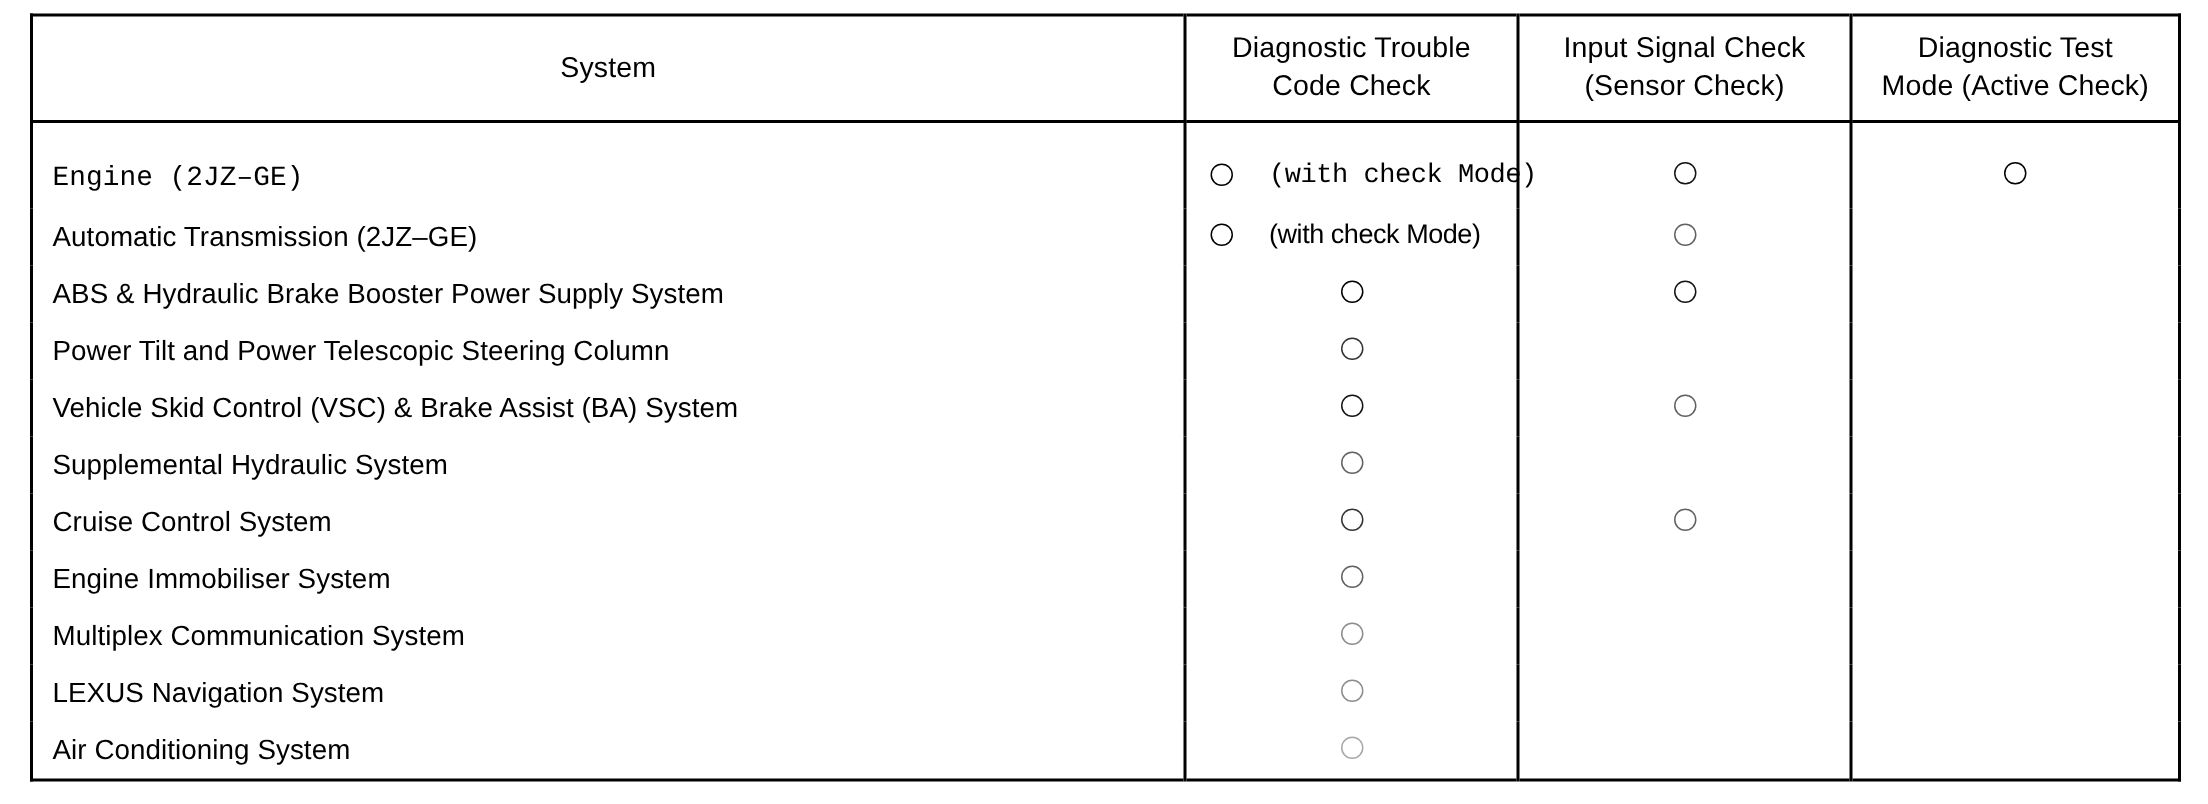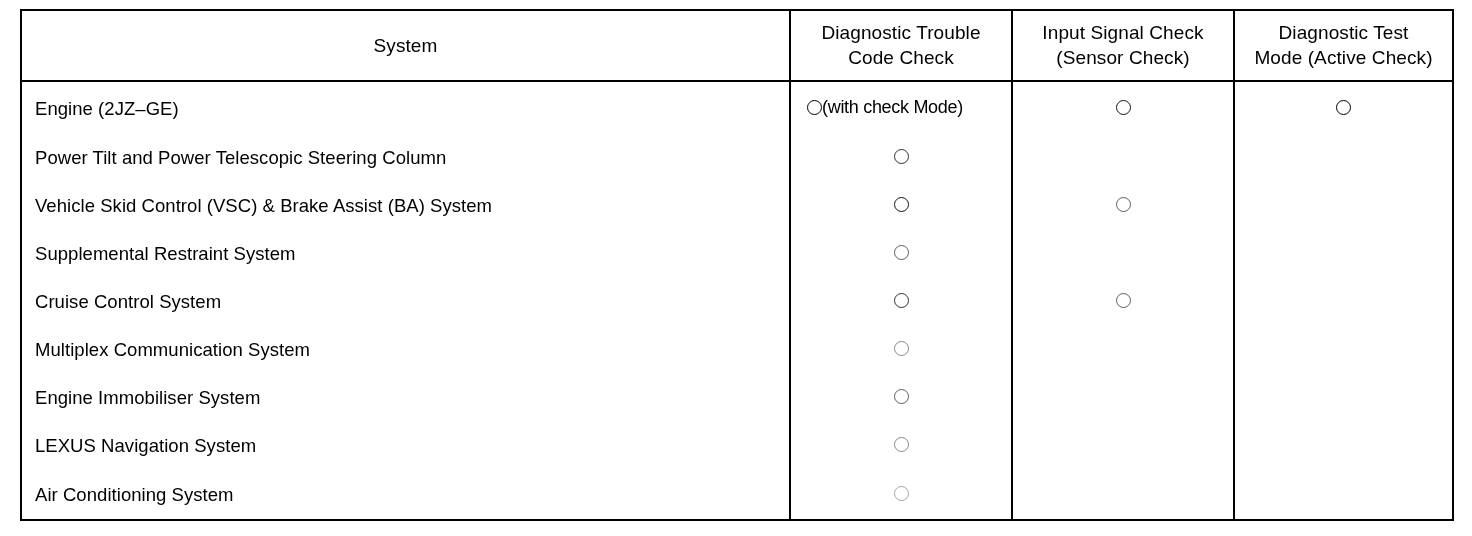--- a/index.html
+++ b/index.html
@@ -63,21 +63,21 @@
     border-right: 2.2px solid #000;
     border-bottom: none;
     padding: 0;
     height: 32.5px;
     vertical-align: middle;
     font-size: 18.5px;
     letter-spacing: 0.05px;
   }
   tbody td:last-child { border-right: none; }
 
-  tbody tr:first-child td { padding-top: 2px; }
+  tbody tr:first-child td { padding-top: 16px; font-family: Liberation Mono, monospace; }
 
   td.system-cell {
     text-align: left;
     padding-left: 13px;
     white-space: nowrap;
   }
 
   td.mark-cell {
     text-align: center;
     white-space: nowrap;
@@ -97,20 +97,21 @@
   .circ.f1 { opacity: .92; }
   .circ.f2 { opacity: .80; }
   .circ.f3 { opacity: .62; }
   .circ.f4 { opacity: .45; }
   .circ.f5 { opacity: .34; }
 
   .mark-wrap {
     display: inline-flex;
     align-items: center;
     justify-content: flex-start;
+    gap: 24px;
   }
   .mark-note {
     font-size: 18px;
     letter-spacing: -0.3px;
     margin-left: 0px;
   }
 
   
   td.mark-cell.with-note { text-align: left; padding-left: 16px; }
 </style>
@@ -155,67 +156,88 @@
               <span class="mark-note">(with check Mode)</span>
             </span></td>
           <td class="mark-cell"><span class="mark-wrap">
               <span class="circ f1"></span>
             </span></td>
           <td class="mark-cell"><span class="mark-wrap">
               <span class="circ"></span>
             </span></td>
         </tr>
         <tr>
+          <td class="system-cell"><span>Automatic Transmission (2JZ–GE)</span></td>
+          <td class="mark-cell with-note"><span class="mark-wrap">
+              <span class="circ"></span>
+              <span class="mark-note">(with check Mode)</span>
+            </span></td>
+          <td class="mark-cell"><span class="mark-wrap">
+              <span class="circ f3"></span>
+            </span></td>
+          <td class="mark-cell"></td>
+        </tr>
+        <tr>
+          <td class="system-cell"><span>ABS &amp; Hydraulic Brake Booster Power Supply System</span></td>
+          <td class="mark-cell"><span class="mark-wrap">
+              <span class="circ"></span>
+            </span></td>
+          <td class="mark-cell"><span class="mark-wrap">
+              <span class="circ f1"></span>
+            </span></td>
+          <td class="mark-cell"></td>
+        </tr>
+        <tr>
           <td class="system-cell"><span>Power Tilt and Power Telescopic Steering Column</span></td>
           <td class="mark-cell"><span class="mark-wrap">
               <span class="circ f2"></span>
             </span></td>
           <td class="mark-cell"></td>
           <td class="mark-cell"></td>
         </tr>
         <tr>
           <td class="system-cell"><span>Vehicle Skid Control (VSC) &amp; Brake Assist (BA) System</span></td>
           <td class="mark-cell"><span class="mark-wrap">
               <span class="circ f1"></span>
             </span></td>
           <td class="mark-cell"><span class="mark-wrap">
               <span class="circ f3"></span>
             </span></td>
           <td class="mark-cell"></td>
         </tr>
         <tr>
-          <td class="system-cell"><span>Supplemental Restraint System</span></td>
+          <td class="system-cell"><span>Supplemental Hydraulic System</span></td>
           <td class="mark-cell"><span class="mark-wrap">
               <span class="circ f3"></span>
             </span></td>
           <td class="mark-cell"></td>
           <td class="mark-cell"></td>
         </tr>
         <tr>
           <td class="system-cell"><span>Cruise Control System</span></td>
           <td class="mark-cell"><span class="mark-wrap">
               <span class="circ f2"></span>
             </span></td>
           <td class="mark-cell"><span class="mark-wrap">
               <span class="circ f3"></span>
             </span></td>
           <td class="mark-cell"></td>
         </tr>
         <tr>
+          <td class="system-cell"><span>Engine Immobiliser System</span></td>
+          <td class="mark-cell"><span class="mark-wrap">
+              <span class="circ f3"></span>
+            </span></td>
+          <td class="mark-cell"></td>
+          <td class="mark-cell"></td>
+        </tr>
+        <tr>
           <td class="system-cell"><span>Multiplex Communication System</span></td>
           <td class="mark-cell"><span class="mark-wrap">
               <span class="circ f4"></span>
-            </span></td>
-          <td class="mark-cell"></td>
-          <td class="mark-cell"></td>
-        </tr>
-        <tr>
-          <td class="system-cell"><span>Engine Immobiliser System</span></td>
-          <td class="mark-cell"><span class="mark-wrap">
-              <span class="circ f3"></span>
             </span></td>
           <td class="mark-cell"></td>
           <td class="mark-cell"></td>
         </tr>
         <tr>
           <td class="system-cell"><span>LEXUS Navigation System</span></td>
           <td class="mark-cell"><span class="mark-wrap">
               <span class="circ f4"></span>
             </span></td>
           <td class="mark-cell"></td>

